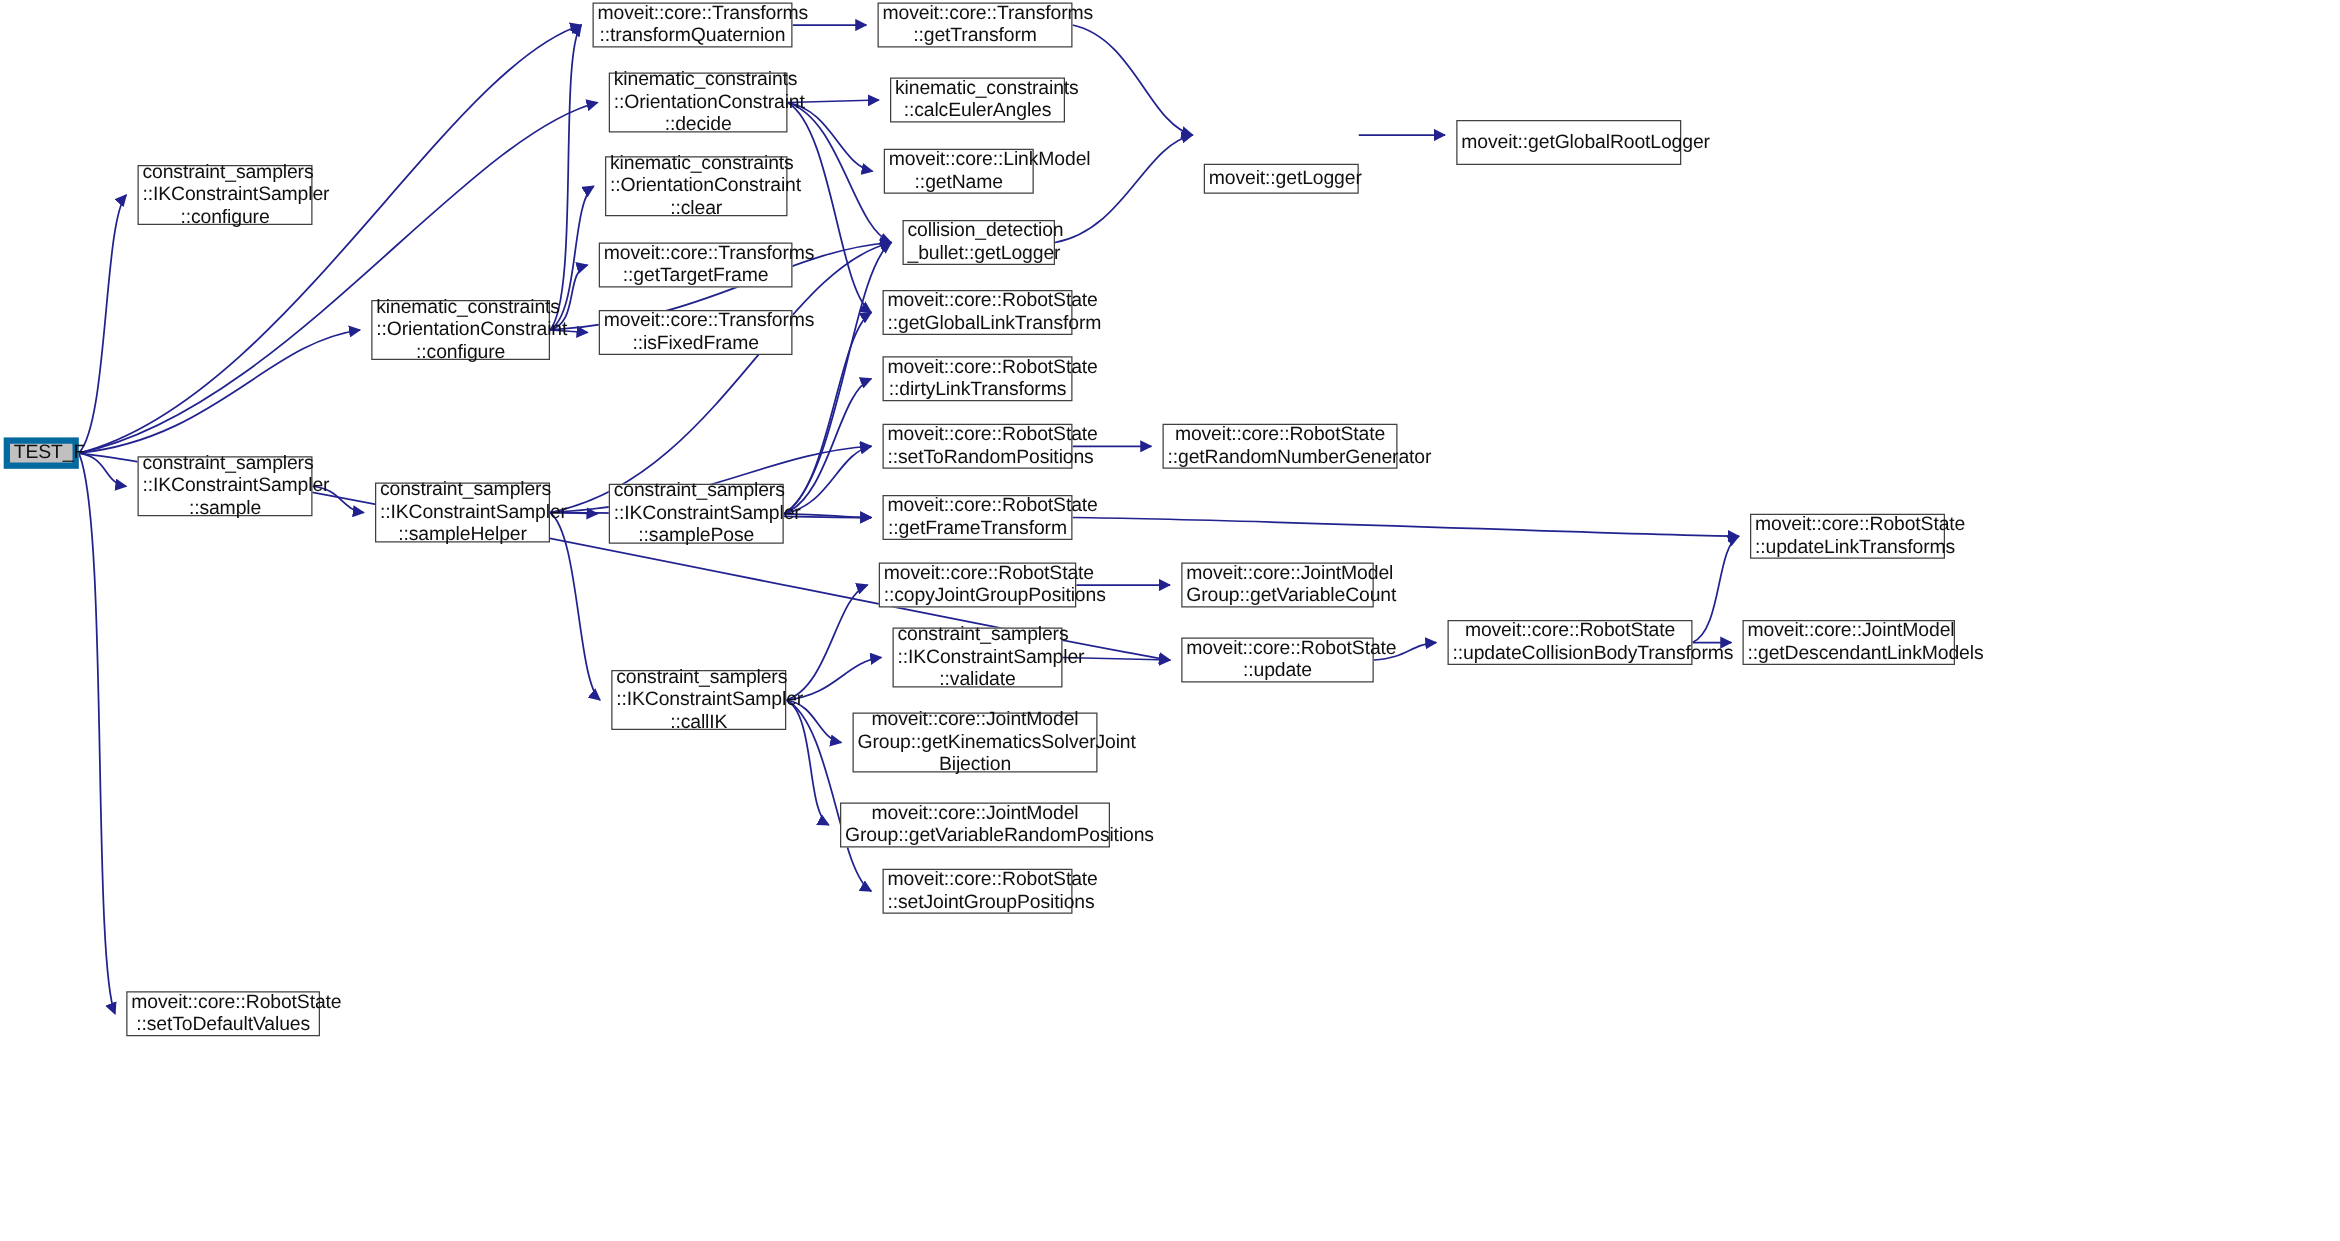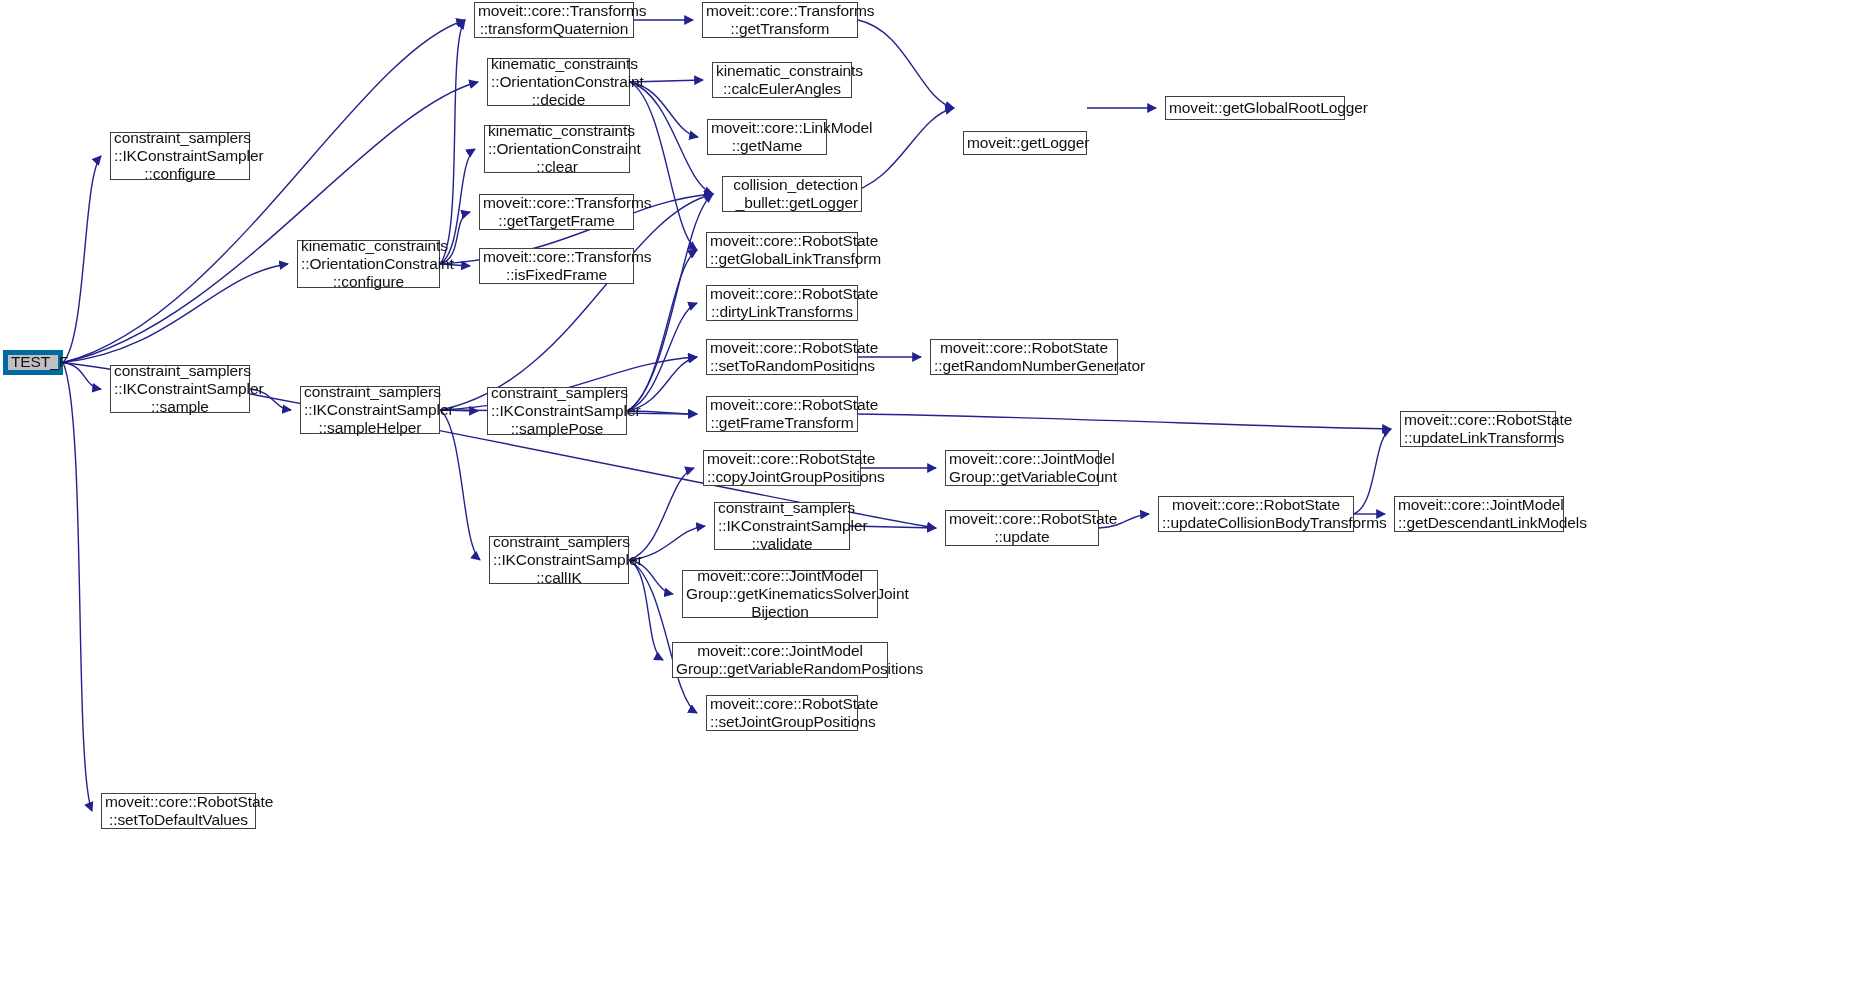--- a/index.html
+++ b/index.html
@@ -137,21 +137,21 @@
 ::samplePose</span></div>
       <div class="node" style="left: 489px; top: 536px; width: 140px; height: 48px;"><span class="node-label">constraint_samplers
 ::IKConstraintSampler
 ::callIK</span></div>
       <div class="node" style="left: 702px; top: 2px; width: 156px; height: 36px;"><span class="node-label">moveit::core::Transforms
 ::getTransform</span></div>
       <div class="node" style="left: 712px; top: 62px; width: 140px; height: 36px;"><span class="node-label">kinematic_constraints
 ::calcEulerAngles</span></div>
       <div class="node" style="left: 707px; top: 119px; width: 120px; height: 36px;"><span class="node-label">moveit::core::LinkModel
 ::getName</span></div>
-      <div class="node" style="left: 722px; top: 176px; width: 140px; height: 36px; text-align: right;"><span class="node-label">collision_detection
+      <div class="node" style="left: 722px; top: 176px; width: 122px; height: 36px; text-align: right;"><span class="node-label">collision_detection
 _bullet::getLogger</span></div>
       <div class="node" style="left: 706px; top: 232px; width: 152px; height: 36px;"><span class="node-label">moveit::core::RobotState
 ::getGlobalLinkTransform</span></div>
       <div class="node" style="left: 706px; top: 285px; width: 152px; height: 36px;"><span class="node-label">moveit::core::RobotState
 ::dirtyLinkTransforms</span></div>
       <div class="node" style="left: 706px; top: 339px; width: 152px; height: 36px;"><span class="node-label">moveit::core::RobotState
 ::setToRandomPositions</span></div>
       <div class="node" style="left: 706px; top: 396px; width: 152px; height: 36px;"><span class="node-label">moveit::core::RobotState
 ::getFrameTransform</span></div>
       <div class="node" style="left: 703px; top: 450px; width: 158px; height: 36px;"><span class="node-label">moveit::core::RobotState
@@ -162,21 +162,21 @@
       <div class="node" style="left: 682px; top: 570px; width: 196px; height: 48px;"><span class="node-label">moveit::core::JointModel
 Group::getKinematicsSolverJoint
 Bijection</span></div>
       <div class="node" style="left: 672px; top: 642px; width: 216px; height: 36px;"><span class="node-label">moveit::core::JointModel
 Group::getVariableRandomPositions</span></div>
       <div class="node" style="left: 706px; top: 695px; width: 152px; height: 36px;"><span class="node-label">moveit::core::RobotState
 ::setJointGroupPositions</span></div>
       <div class="node" style="left: 101px; top: 793px; width: 155px; height: 36px;"><span class="node-label">moveit::core::RobotState
 ::setToDefaultValues</span></div>
       <div class="node" style="left: 963px; top: 96px; width: 124px; height: 24px; margin-top: 35px;"><span class="node-label">moveit::getLogger</span></div>
-      <div class="node" style="left: 1165px; top: 96px; width: 180px; height: 24px;"><span class="node-label">moveit::getGlobalRootLogger</span></div>
+      <div class="node" style="left: 1165px; top: 96px; width: 180px; height: 36px;"><span class="node-label">moveit::getGlobalRootLogger</span></div>
       <div class="node" style="left: 930px; top: 339px; width: 188px; height: 36px;"><span class="node-label">moveit::core::RobotState
 ::getRandomNumberGenerator</span></div>
       <div class="node" style="left: 945px; top: 450px; width: 154px; height: 36px;"><span class="node-label">moveit::core::JointModel
 Group::getVariableCount</span></div>
       <div class="node" style="left: 945px; top: 510px; width: 154px; height: 36px;"><span class="node-label">moveit::core::RobotState
 ::update</span></div>
       <div class="node" style="left: 1158px; top: 496px; width: 196px; height: 36px;"><span class="node-label">moveit::core::RobotState
 ::updateCollisionBodyTransforms</span></div>
       <div class="node" style="left: 1400px; top: 411px; width: 156px; height: 36px;"><span class="node-label">moveit::core::RobotState
 ::updateLinkTransforms</span></div>

